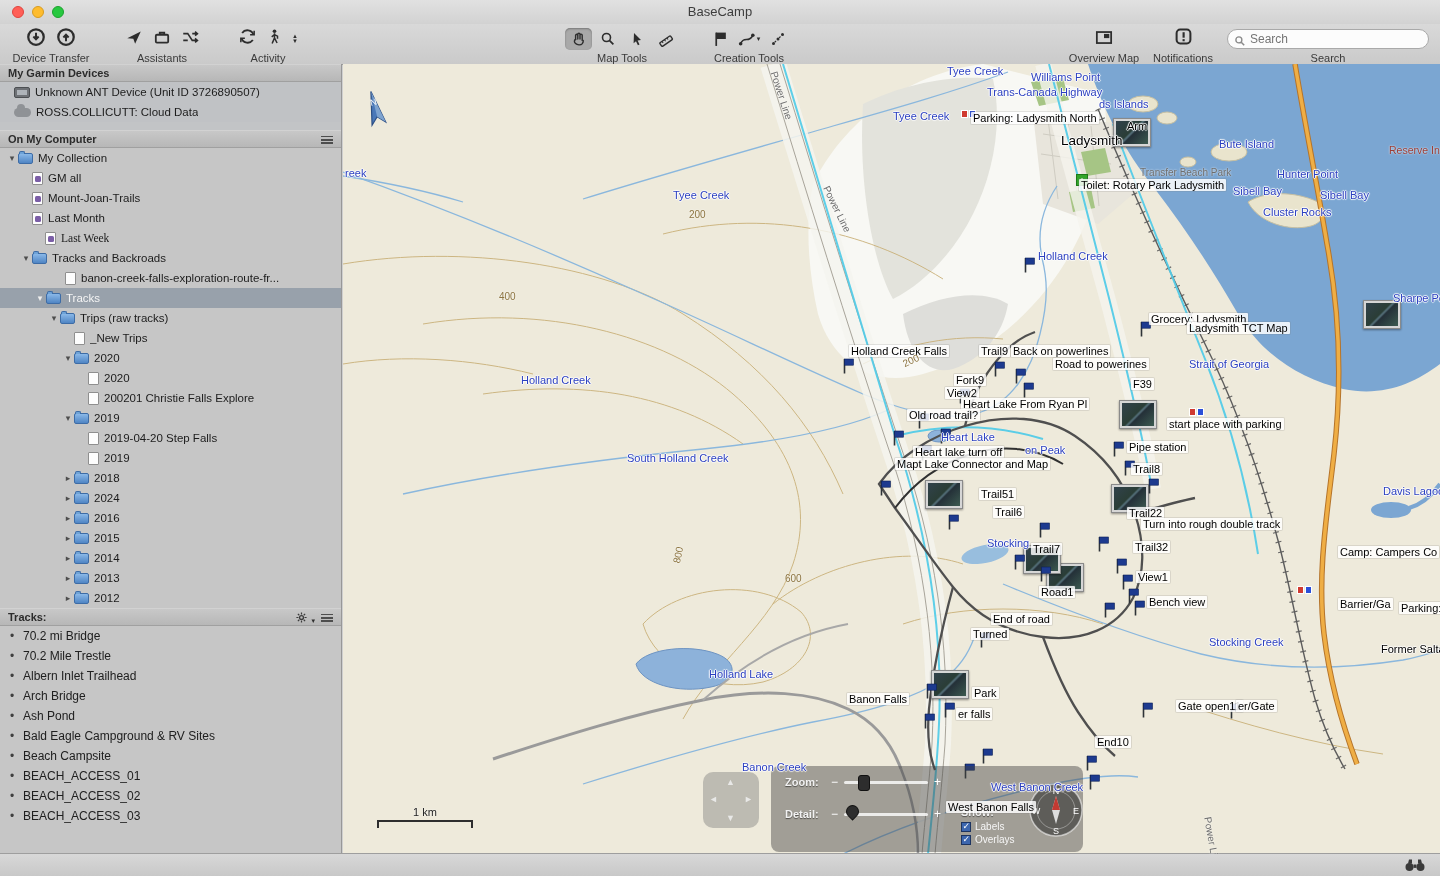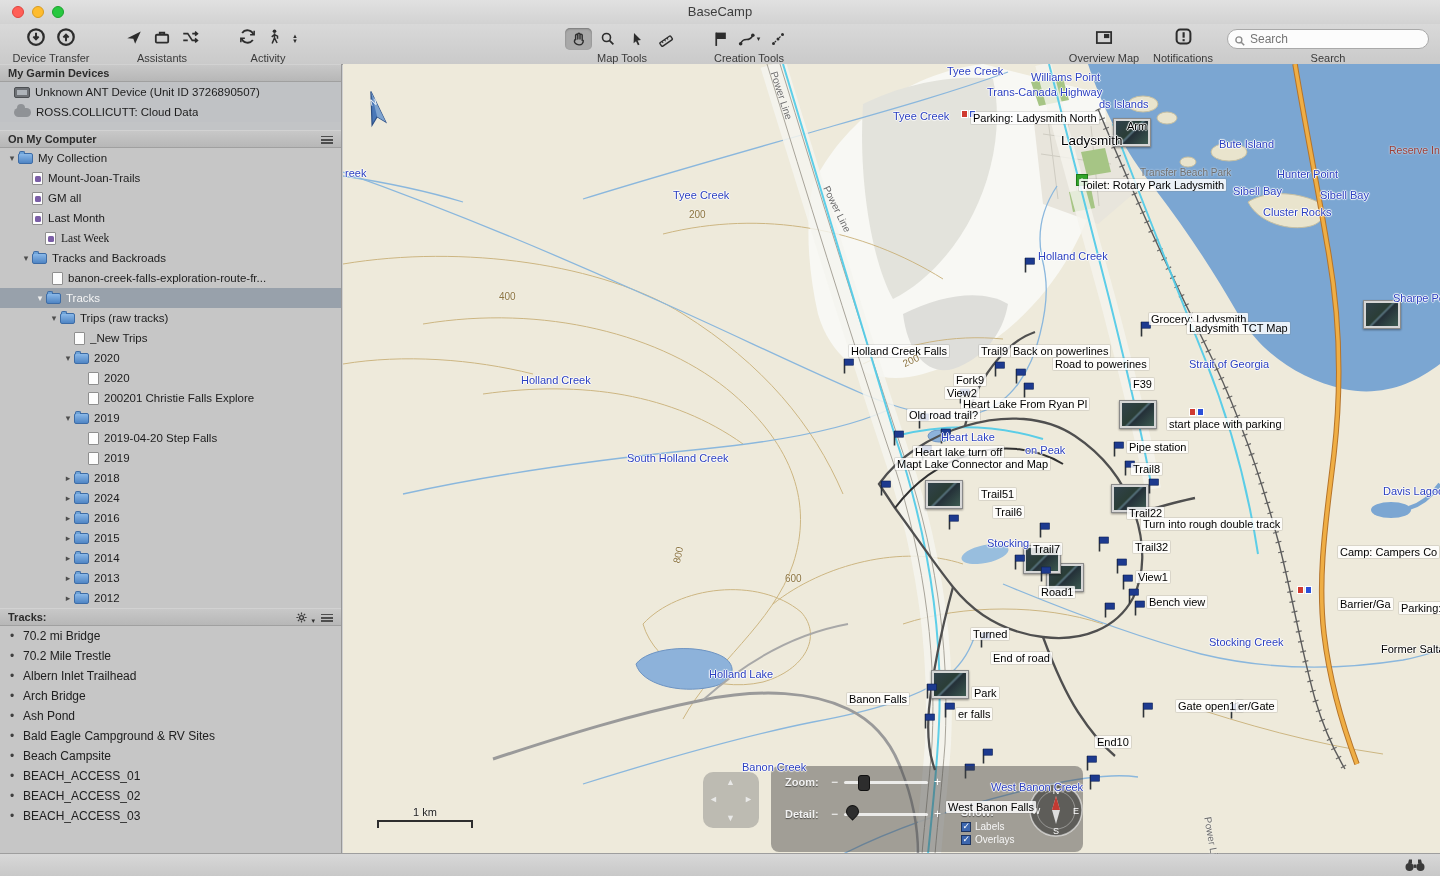--- a/index.html
+++ b/index.html
@@ -286,43 +286,43 @@
       </div>
       <div id="tree">
           <div class="srow tree" style="padding-left: 6px;">
             <span class="disc">▾</span>
             <span class="sicon i-folder"></span>
             <span class="slabel">My Collection</span>
           </div>
           <div class="srow tree" style="padding-left: 20px;">
             <span class="disc"></span>
             <span class="sicon i-doc mk-purple"></span>
+            <span class="slabel">GM all</span>
+          </div>
+          <div class="srow tree" style="padding-left: 20px;">
+            <span class="disc"></span>
+            <span class="sicon i-doc mk-purple"></span>
             <span class="slabel">Mount-Joan-Trails</span>
-          </div>
-          <div class="srow tree" style="padding-left: 20px;">
-            <span class="disc"></span>
-            <span class="sicon i-doc mk-purple"></span>
-            <span class="slabel">GM all</span>
           </div>
           <div class="srow tree" style="padding-left: 20px;">
             <span class="disc"></span>
             <span class="sicon i-doc mk-purple"></span>
             <span class="slabel">Last Month</span>
           </div>
           <div class="srow tree" style="padding-left: 33px; font-family: Liberation Serif, serif;">
             <span class="disc"></span>
             <span class="sicon i-doc mk-purple"></span>
             <span class="slabel">Last Week</span>
           </div>
           <div class="srow tree" style="padding-left: 20px;">
             <span class="disc">▾</span>
             <span class="sicon i-folder"></span>
             <span class="slabel">Tracks and Backroads</span>
           </div>
-          <div class="srow tree" style="padding-left: 40px;">
+          <div class="srow tree" style="padding-left: 53px;">
             <span class="disc"></span>
             <span class="sicon i-doc"></span>
             <span class="slabel">banon-creek-falls-exploration-route-fr...</span>
           </div>
           <div class="srow tree sel" style="padding-left: 34px;">
             <span class="disc">▾</span>
             <span class="sicon i-folder"></span>
             <span class="slabel">Tracks</span>
           </div>
           <div class="srow tree" style="padding-left: 48px;">
@@ -764,21 +764,21 @@
           <div class="ml k" style="left: 636px; top: 424px;">Trail51</div>
           <div class="ml k" style="left: 650px; top: 442px;">Trail6</div>
           <div class="ml k" style="left: 784px; top: 443px;">Trail22</div>
           <div class="ml k" style="left: 798px; top: 454px;">Turn into rough double track</div>
           <div class="ml k" style="left: 688px; top: 479px;">Trail7</div>
           <div class="ml k" style="left: 790px; top: 477px;">Trail32</div>
           <div class="ml k" style="left: 793px; top: 507px;">View1</div>
           <div class="ml k" style="left: 696px; top: 522px;">Road1</div>
           <div class="ml k" style="left: 804px; top: 532px;">Bench view</div>
           <div class="ml k" style="left: 628px; top: 564px;">Turned</div>
-          <div class="ml k" style="left: 648px; top: 588px;">End of road</div>
+          <div class="ml k" style="left: 648px; top: 549px;">End of road</div>
           <div class="ml k" style="left: 629px; top: 623px;">Park</div>
           <div class="ml k" style="left: 504px; top: 629px;">Banon Falls</div>
           <div class="ml k" style="left: 613px; top: 644px;">er falls</div>
           <div class="ml k" style="left: 833px; top: 636px;">Gate open11</div>
           <div class="ml k" style="left: 893px; top: 636px;">er/Gate</div>
           <div class="ml k" style="left: 752px; top: 672px;">End10</div>
           <div class="ml k" style="left: 603px; top: 737px;">West Banon Falls</div>
           <div class="ml k" style="left: 995px; top: 482px;">Camp: Campers Co</div>
           <div class="ml k" style="left: 1056px; top: 538px;">Parking: Sa</div>
           <div class="ml k" style="left: 995px; top: 534px;">Barrier/Ga</div>

